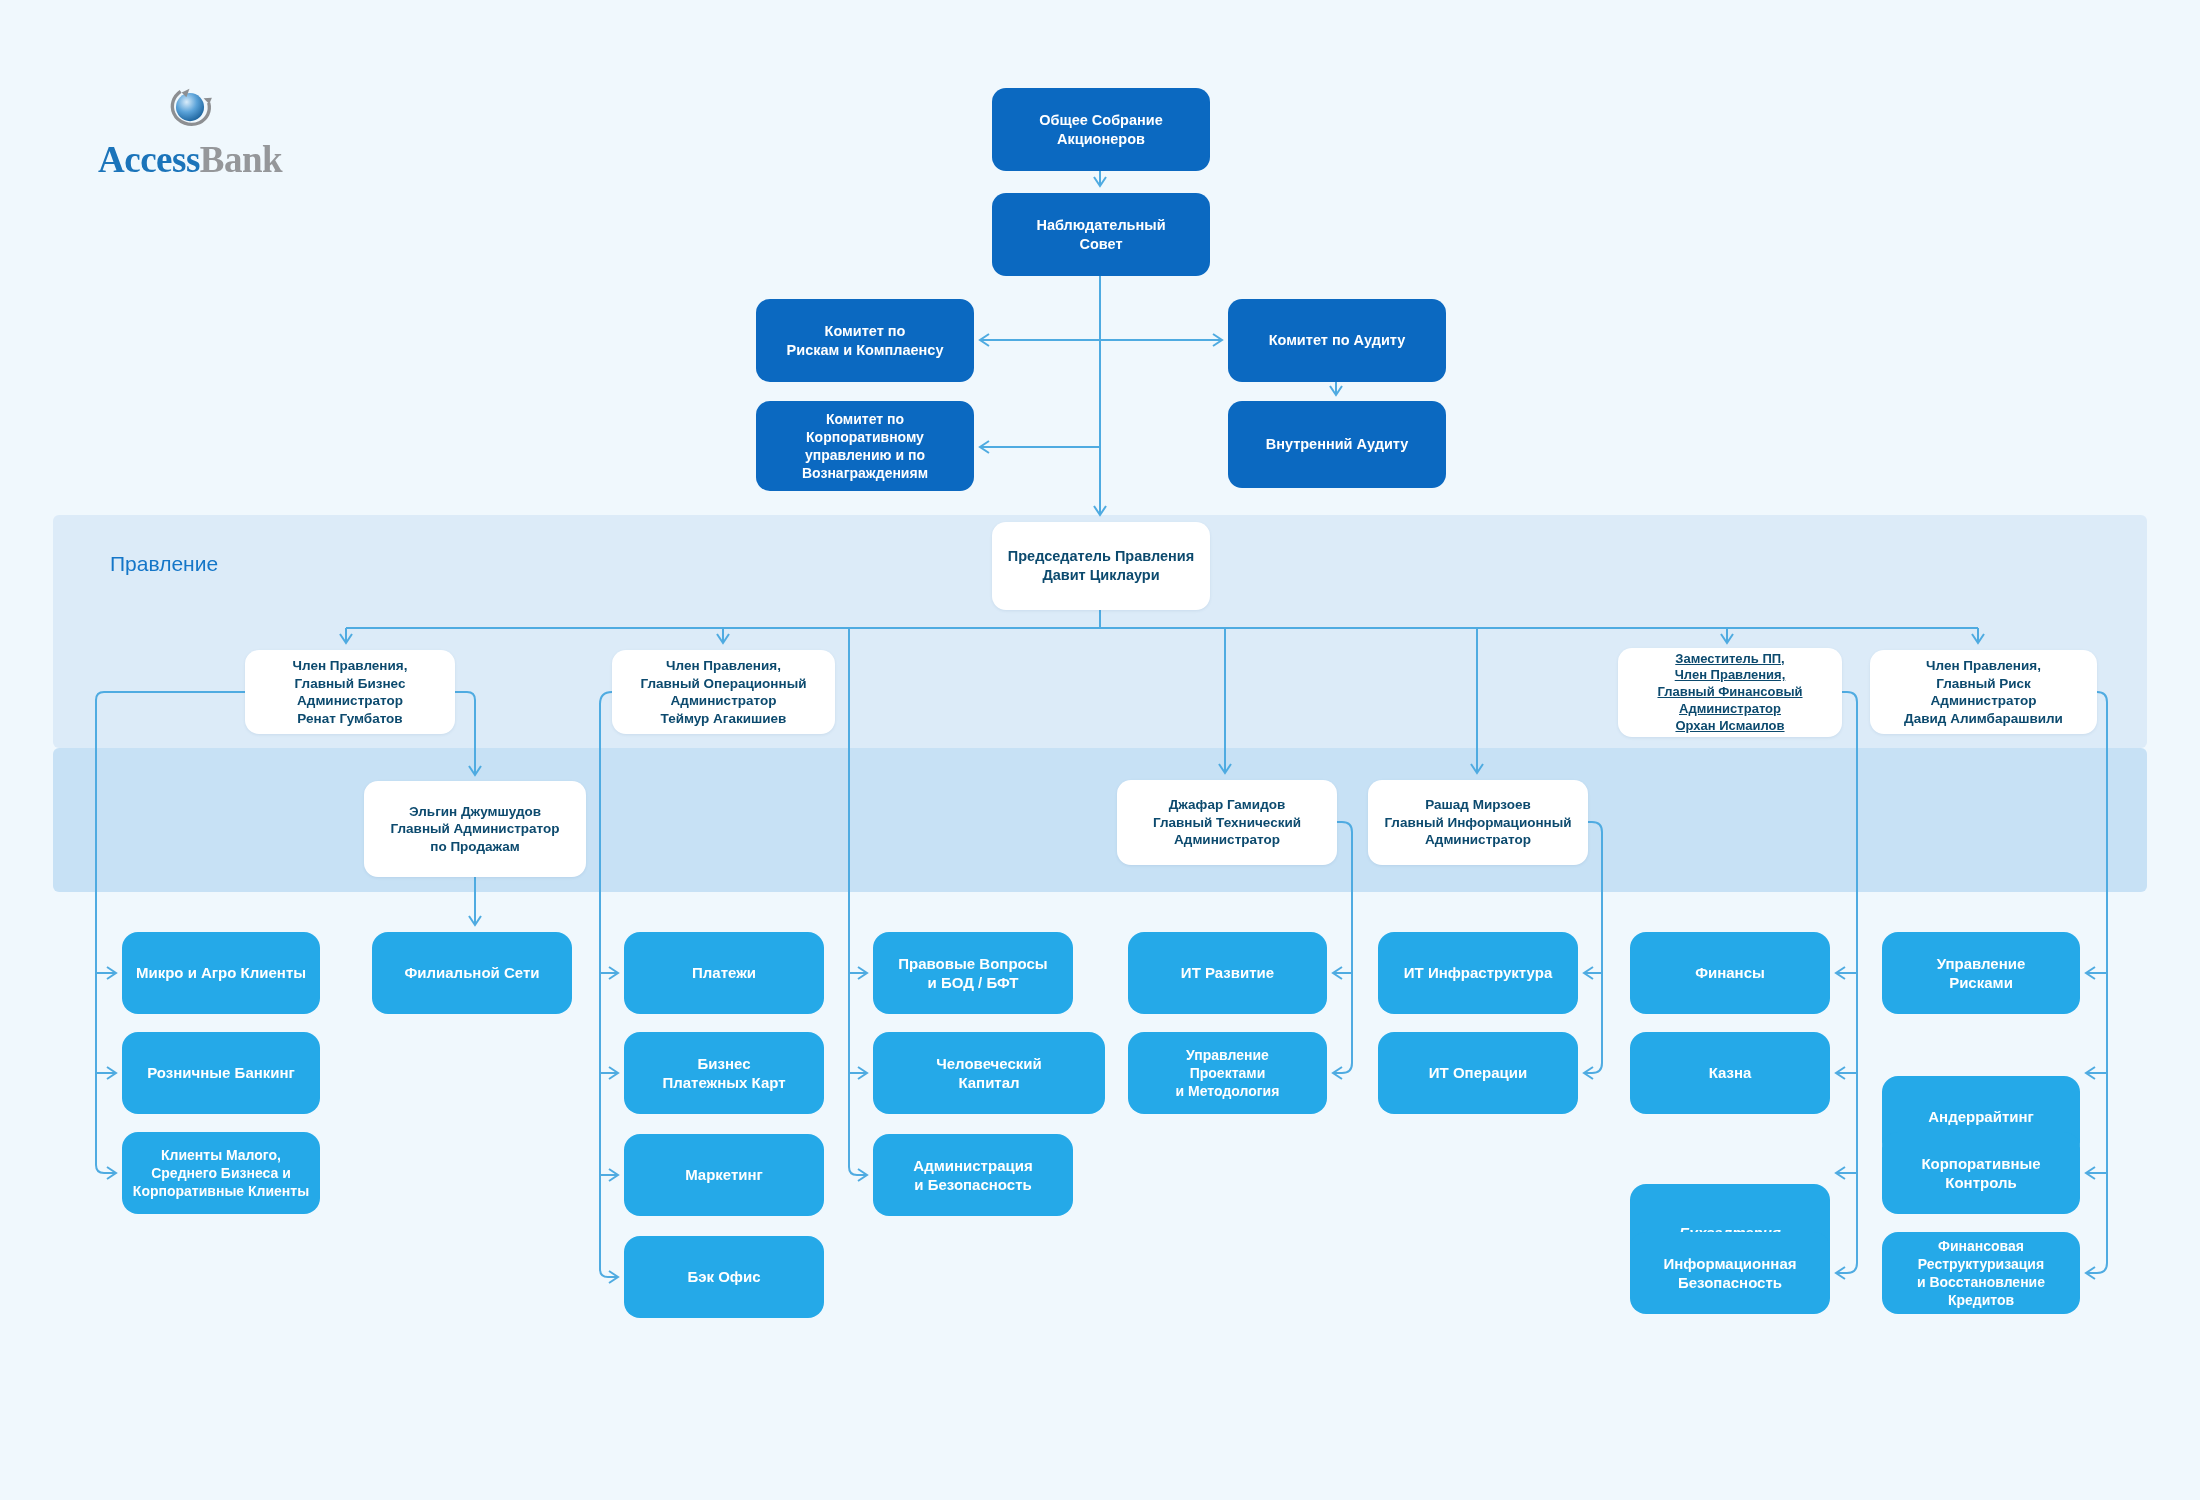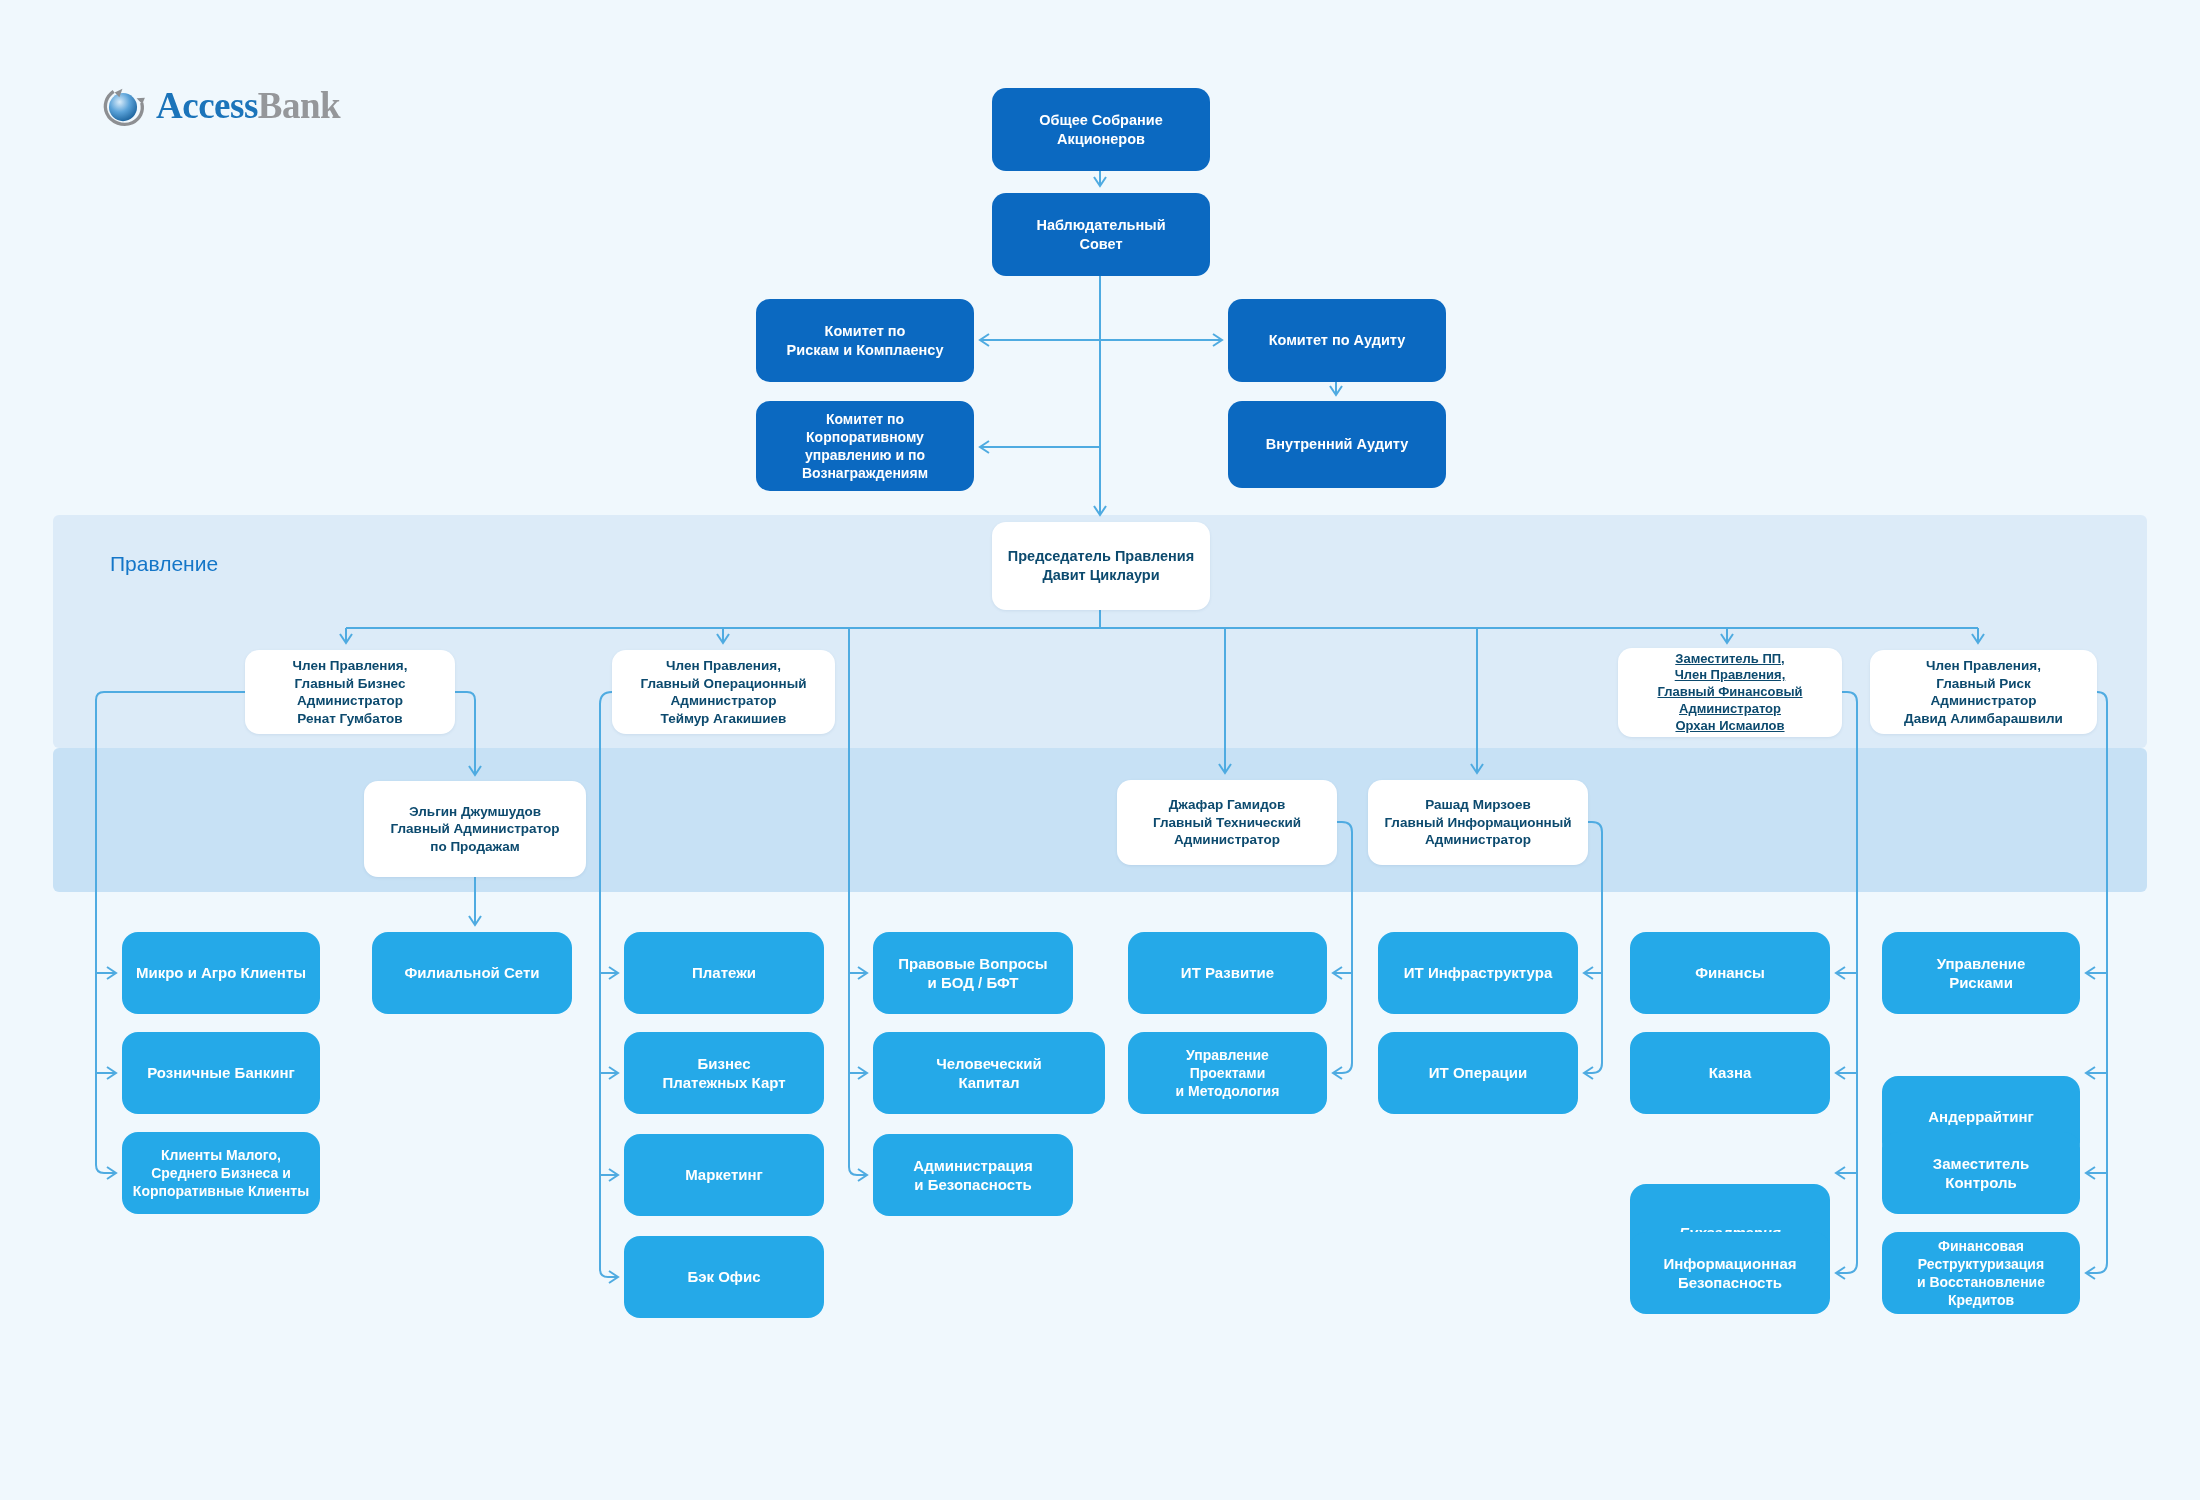--- a/index.html
+++ b/index.html
@@ -35,21 +35,21 @@
   }
   .white.big{font-size:14.5px;line-height:19px;}
   .white.xsmall{font-size:13px;line-height:16.8px;}
   .light{
     background:#25a9e8;color:#ffffff;border-radius:16px;
     font-size:15px;line-height:19.5px;padding:4px 8px;
   }
   .light.small{font-size:14px;line-height:18px;}
   .logo{
     position:absolute;left:98px;top:80px;
-    display:flex;align-items:center;gap:8px;
+    display:flex;align-items:center;gap:8px;flex-direction:column;
   }
   .logo-text{
     font-family:"Liberation Serif", serif;
     font-size:37px;font-weight:700;letter-spacing:-0.5px;
   }
   .logo-access{color:#1b74ba;}
   .logo-bank{color:#95979a;}
   svg.wires{position:absolute;left:0;top:0;pointer-events:none;}
 </style>
 </head>
@@ -209,20 +209,20 @@
 
   <div class="node light" style="left:1630px;top:932px;width:200px;height:82px;">Финансы</div>
   <div class="node light" style="left:1630px;top:1032px;width:200px;height:82px;">Казна</div>
   <div class="node light" style="left:1630px;top:1184px;width:200px;height:98px;font-style:italic;">Бухгалтерия</div>
   <div class="node light" style="left:1630px;top:1232px;width:200px;height:82px;">Информационная
 Безопасность</div>
 
   <div class="node light" style="left:1882px;top:932px;width:198px;height:82px;">Управление
 Рисками</div>
   <div class="node light" style="left:1882px;top:1076px;width:198px;height:82px;">Андеррайтинг</div>
-  <div class="node light" style="left:1882px;top:1132px;width:198px;height:82px;">Заместитель
+  <div class="node light" style="left:1882px;top:1132px;width:198px;height:82px;">Корпоративные
 Контроль</div>
   <div class="node light small" style="left:1882px;top:1232px;width:198px;height:82px;">Финансовая
 Реструктуризация
 и Восстановление
 Кредитов</div>
 
 </div>
 
 </body></html>

